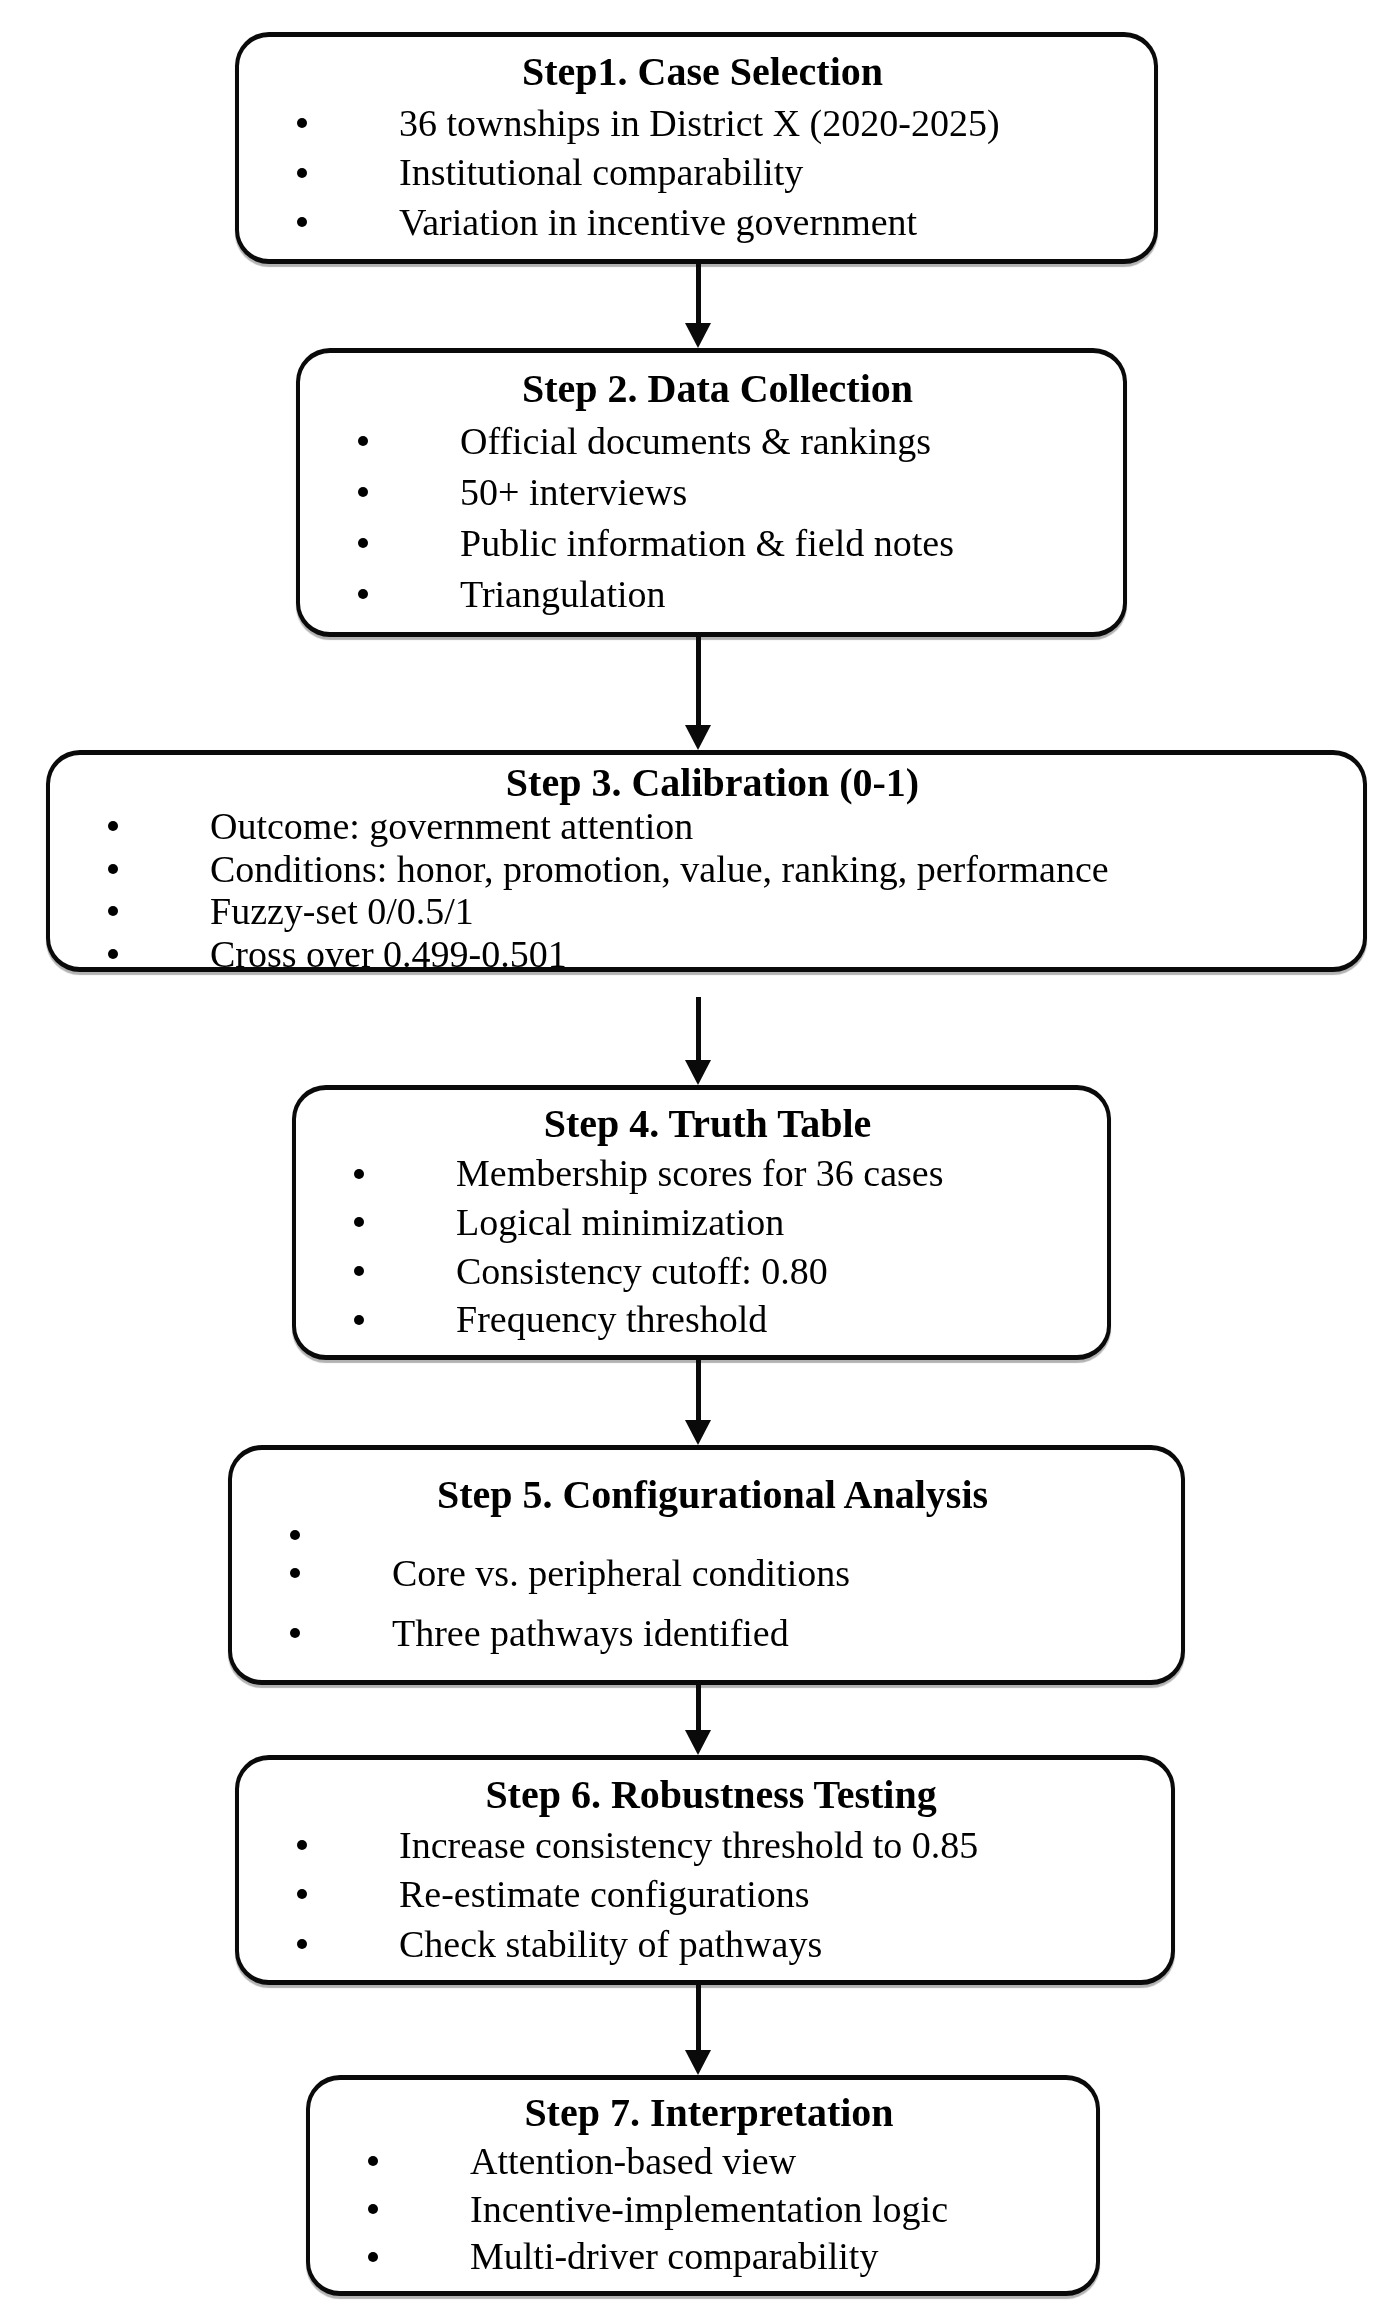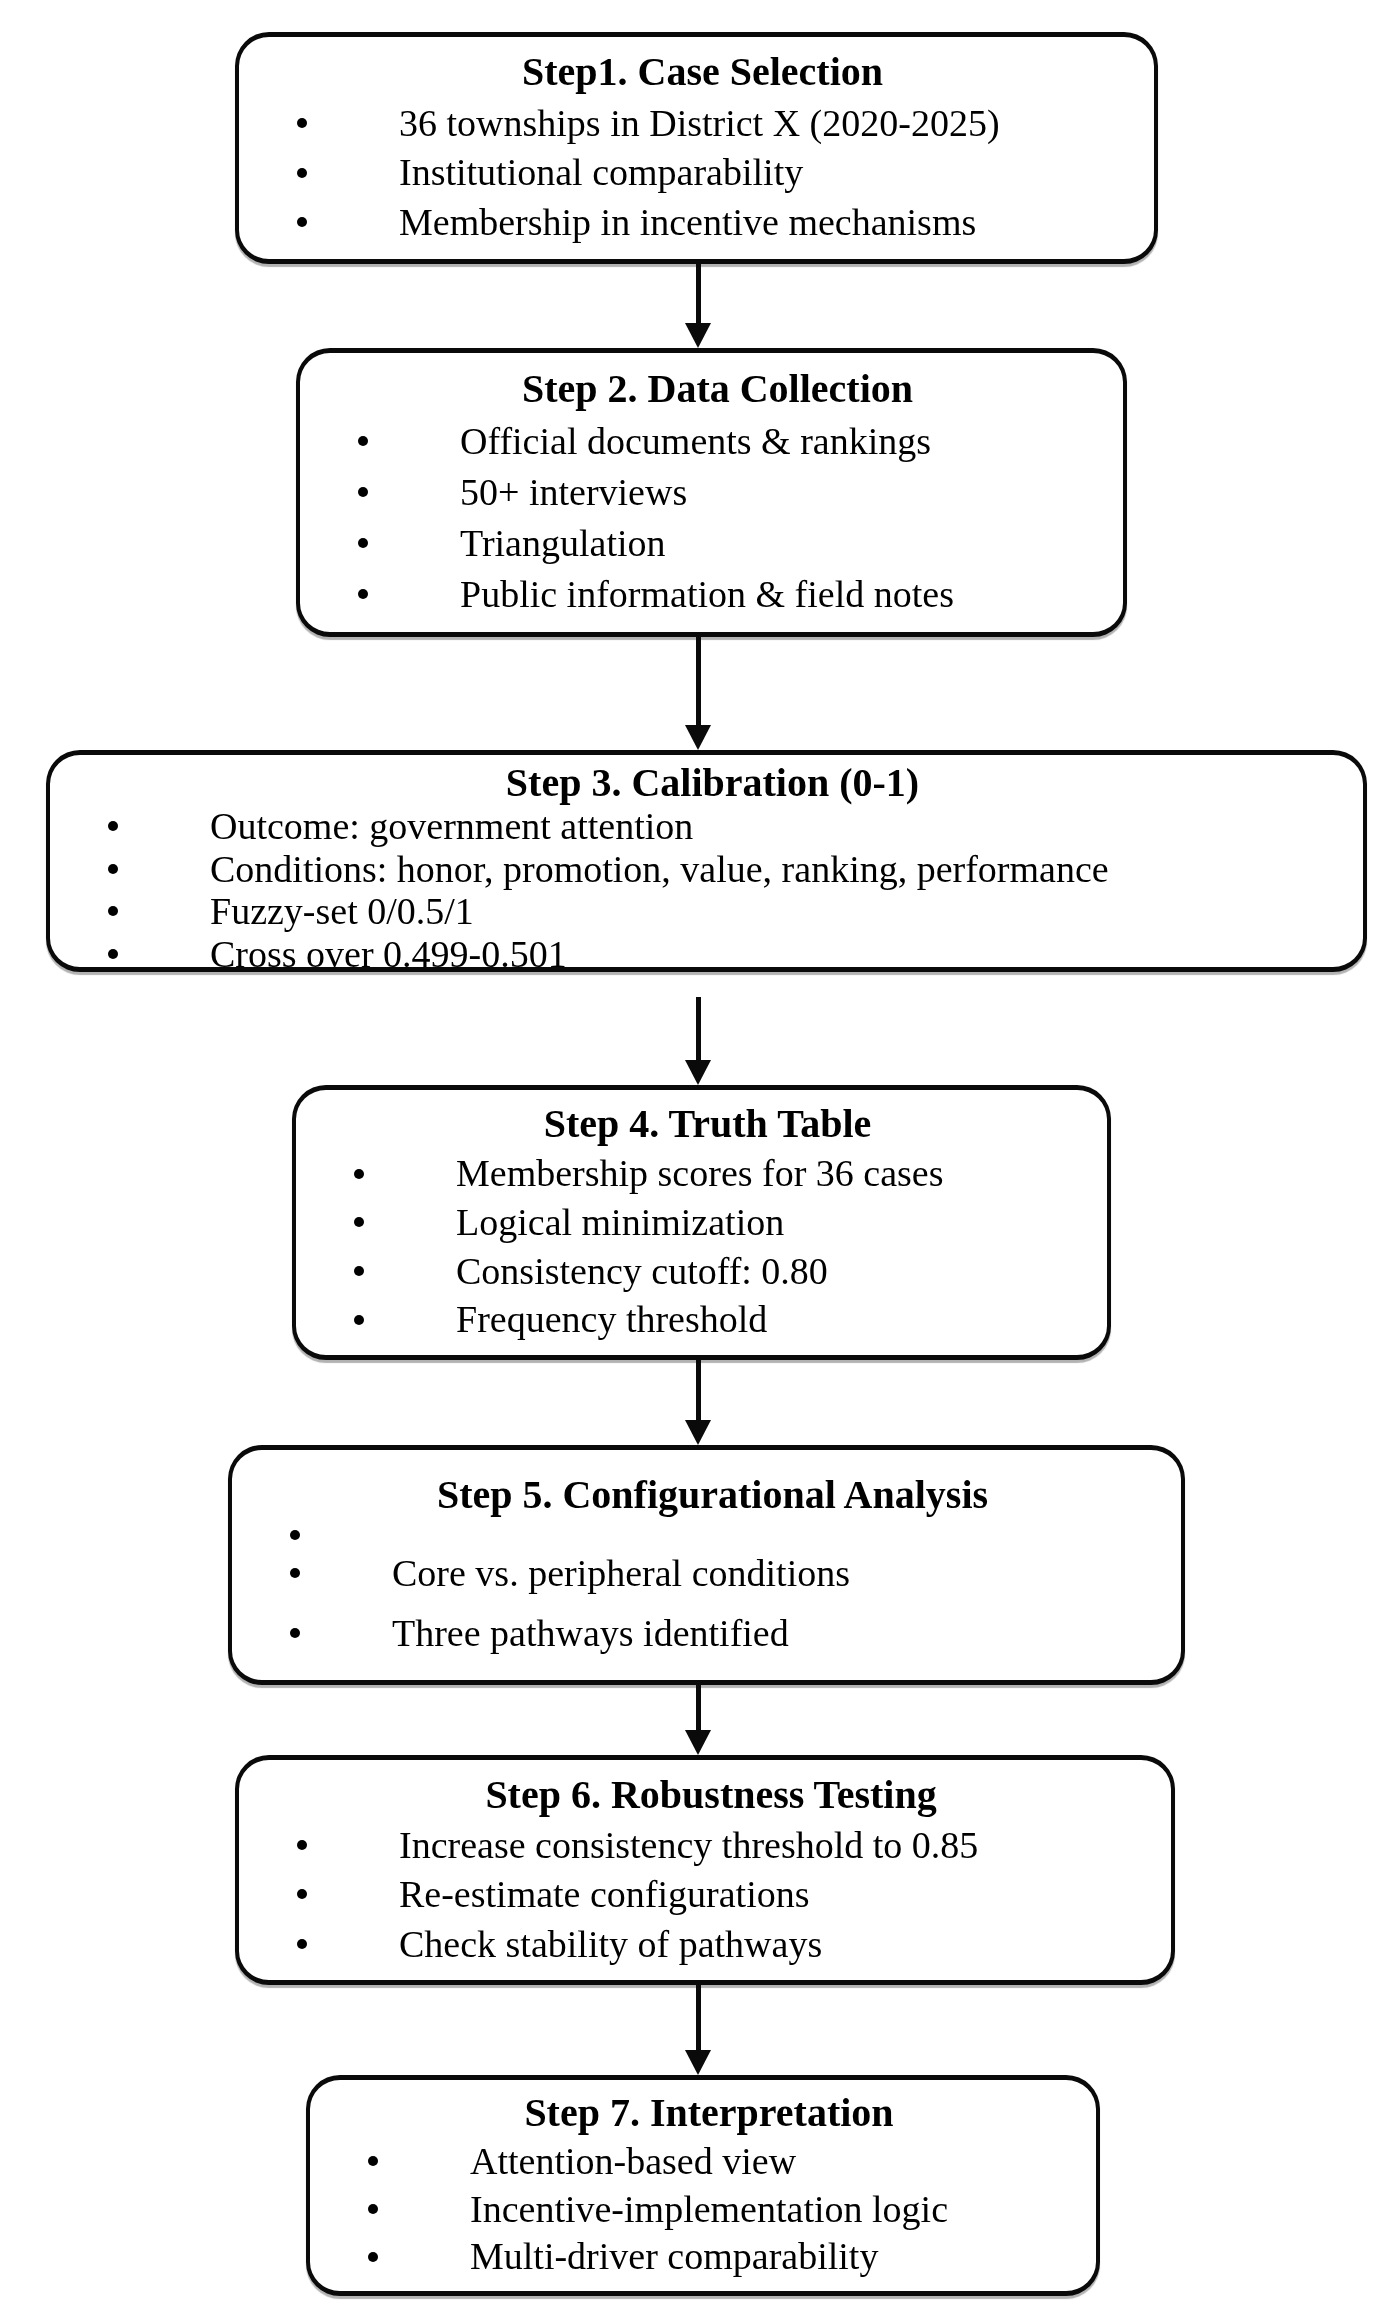--- a/index.html
+++ b/index.html
@@ -105,44 +105,44 @@
   <div class="bullet-row">
     <span class="bullet-marker"></span>
     <span class="bullet-text">36 townships in District X (2020-2025)</span>
   </div>
       <div class="bullet-row">
     <span class="bullet-marker"></span>
     <span class="bullet-text">Institutional comparability</span>
   </div>
       <div class="bullet-row">
     <span class="bullet-marker"></span>
-    <span class="bullet-text">Membership in incentive mechanisms</span>
+    <span class="bullet-text">Variation in incentive government</span>
   </div>
     </div>
     <div class="arrow arrow-1">
     <div class="shaft"></div>
     <div class="head"></div>
   </div>
     <div class="step-box step-2">
     <div class="step-title">Step 2. Data Collection</div>
   <div class="bullet-row">
     <span class="bullet-marker"></span>
     <span class="bullet-text">Official documents &amp; rankings</span>
   </div>
       <div class="bullet-row">
     <span class="bullet-marker"></span>
     <span class="bullet-text">50+ interviews</span>
   </div>
       <div class="bullet-row">
     <span class="bullet-marker"></span>
+    <span class="bullet-text">Public information &amp; field notes</span>
+  </div>
+      <div class="bullet-row">
+    <span class="bullet-marker"></span>
     <span class="bullet-text">Triangulation</span>
-  </div>
-      <div class="bullet-row">
-    <span class="bullet-marker"></span>
-    <span class="bullet-text">Public information &amp; field notes</span>
   </div>
     </div>
     <div class="arrow arrow-2">
     <div class="shaft"></div>
     <div class="head"></div>
   </div>
     <div class="step-box step-3">
     <div class="step-title">Step 3. Calibration (0-1)</div>
   <div class="bullet-row">
     <span class="bullet-marker"></span>

